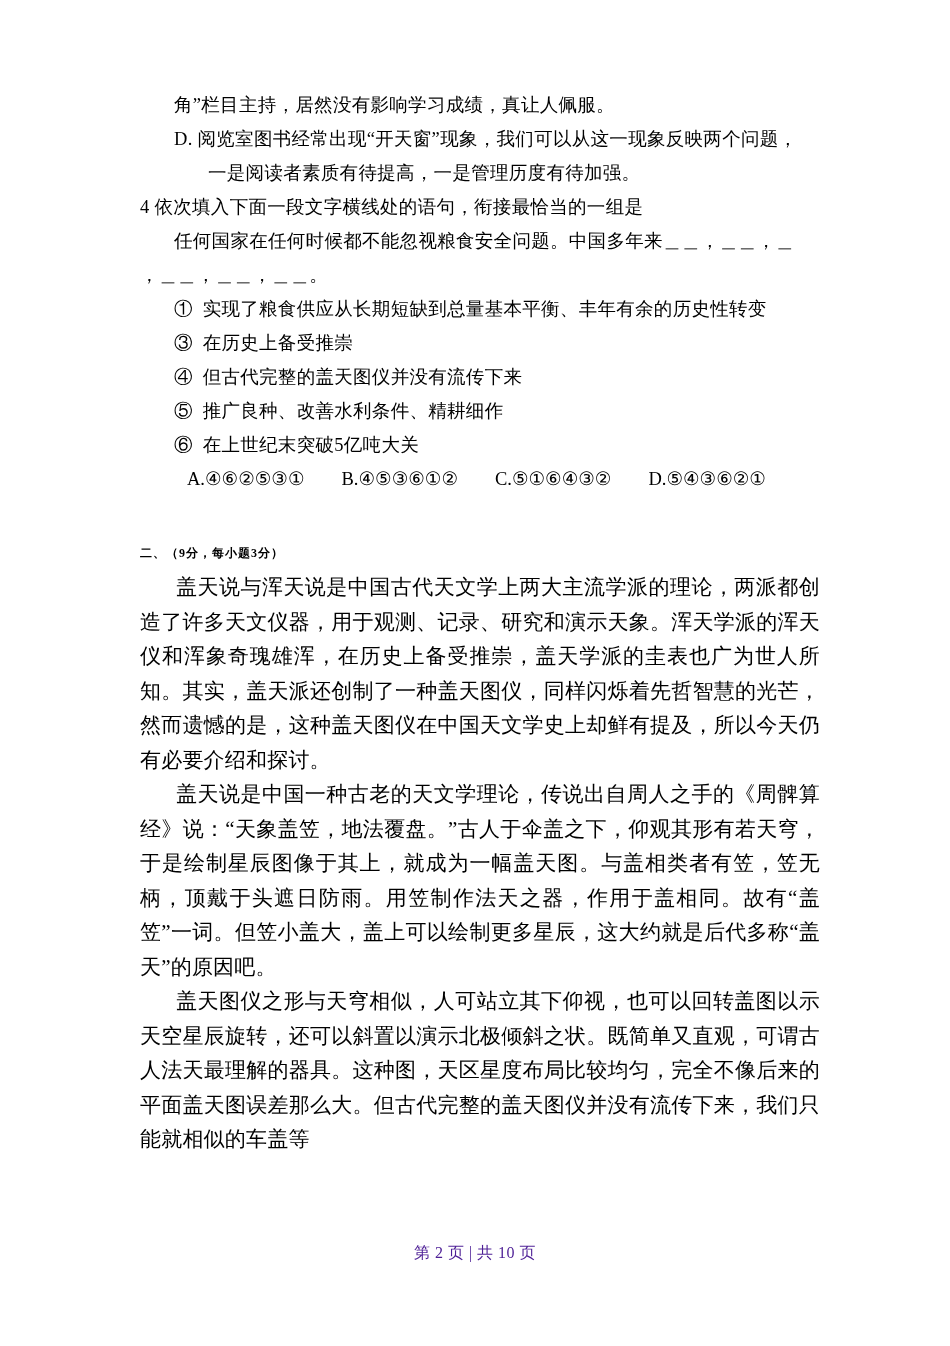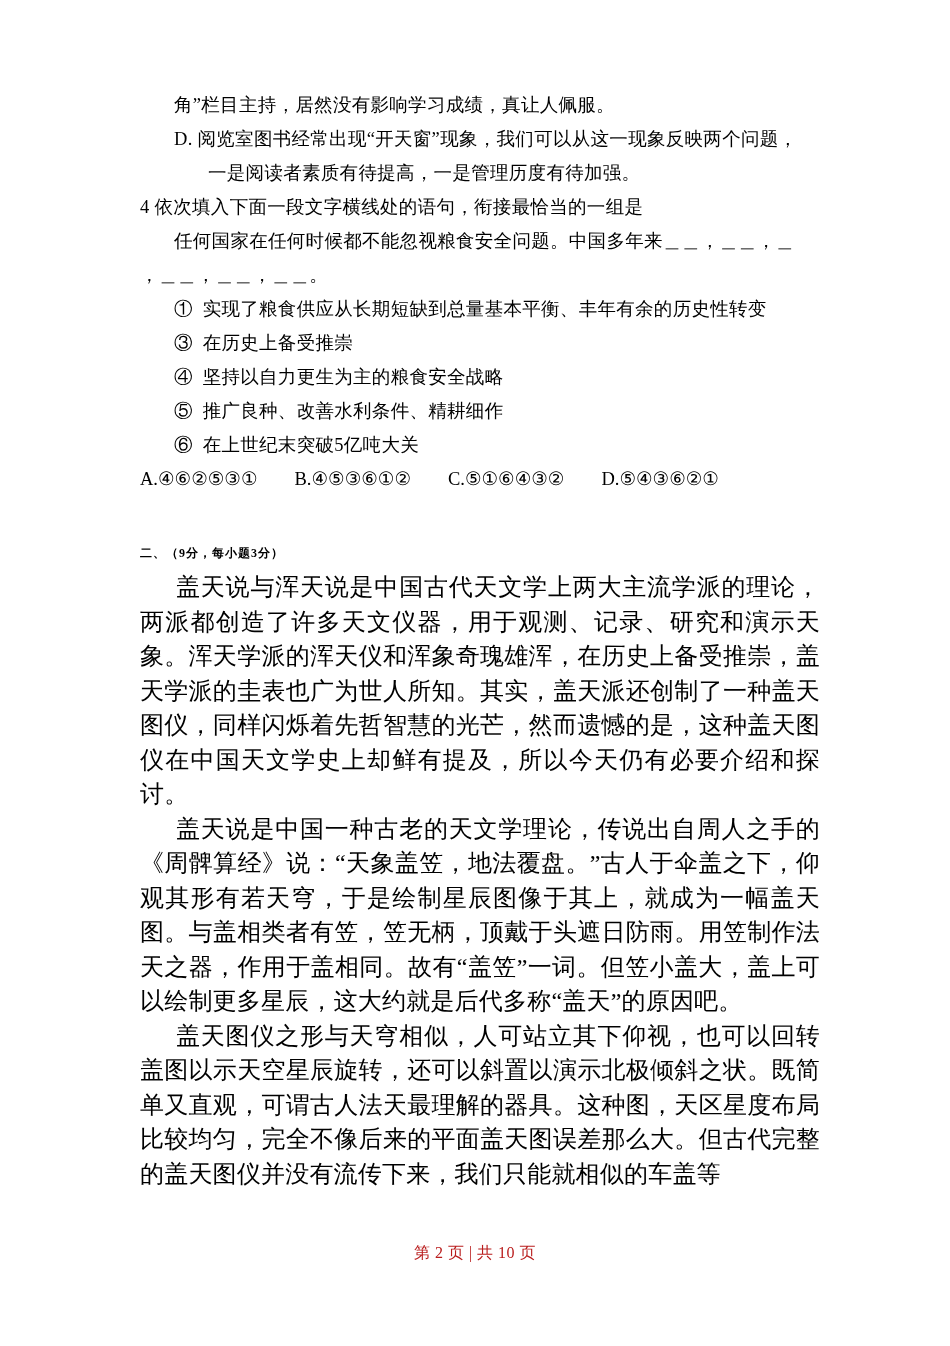--- a/index.html
+++ b/index.html
@@ -40,38 +40,39 @@
   .section-head {
     font-size: 12px;
     font-weight: bold;
     line-height: 34px;
     letter-spacing: 1px;
   }
   .answers {
     font-size: 18.5px;
     line-height: 34px;
     white-space: pre;
+    margin-left: 47px;
   }
   .para {
-    font-size: 24px;
+    font-size: 21px;
     line-height: 34.5px;
     text-align: justify;
     text-justify: inter-ideograph;
     letter-spacing: 0.2px;
     word-break: break-all;
   }
   .para.ind { text-indent: 36px; }
   .footer {
     position: absolute;
     left: 0;
     top: 1243px;
     width: 950px;
     text-align: center;
     font-size: 16px;
-    color: #b91c1c;
+    color: #4c1d95;
     letter-spacing: 0.5px;
   }
 </style>
 </head>
 <body>
 
 <div class="page">
 
   <div class="content">
 
@@ -79,21 +80,21 @@
     <div class="line indent-2">D. 阅览室图书经常出现“开天窗”现象，我们可以从这一现象反映两个问题，</div>
     <div class="line indent-3">一是阅读者素质有待提高，一是管理历度有待加强。</div>
 
     <div class="line indent-1">4 依次填入下面一段文字横线处的语句，衔接最恰当的一组是</div>
 
     <div class="line indent-2">任何国家在任何时候都不能忽视粮食安全问题。中国多年来＿＿，＿＿，＿</div>
     <div class="line indent-1">，＿＿，＿＿，＿＿。</div>
 
     <div class="line indent-item">①  实现了粮食供应从长期短缺到总量基本平衡、丰年有余的历史性转变</div>
     <div class="line indent-item">③  在历史上备受推崇</div>
-    <div class="line indent-item">④  坚持以自力更生为主的粮食安全战略</div>
+    <div class="line indent-item">④  但古代完整的盖天图仪并没有流传下来</div>
     <div class="line indent-item">⑤  推广良种、改善水利条件、精耕细作</div>
     <div class="line indent-item">⑥  在上世纪末突破5亿吨大关</div>
 
     <div class="answers">A.④⑥②⑤③①        B.④⑤③⑥①②        C.⑤①⑥④③②        D.⑤④③⑥②①</div>
 
     <div class="gap-large"></div>
 
     <div class="section-head">二、（9分，每小题3分）</div>
 
     <div class="para ind">盖天说与浑天说是中国古代天文学上两大主流学派的理论，两派都创造了许多天文仪器，用于观测、记录、研究和演示天象。浑天学派的浑天仪和浑象奇瑰雄浑，在历史上备受推崇，盖天学派的圭表也广为世人所知。其实，盖天派还创制了一种盖天图仪，同样闪烁着先哲智慧的光芒，然而遗憾的是，这种盖天图仪在中国天文学史上却鲜有提及，所以今天仍有必要介绍和探讨。</div>

